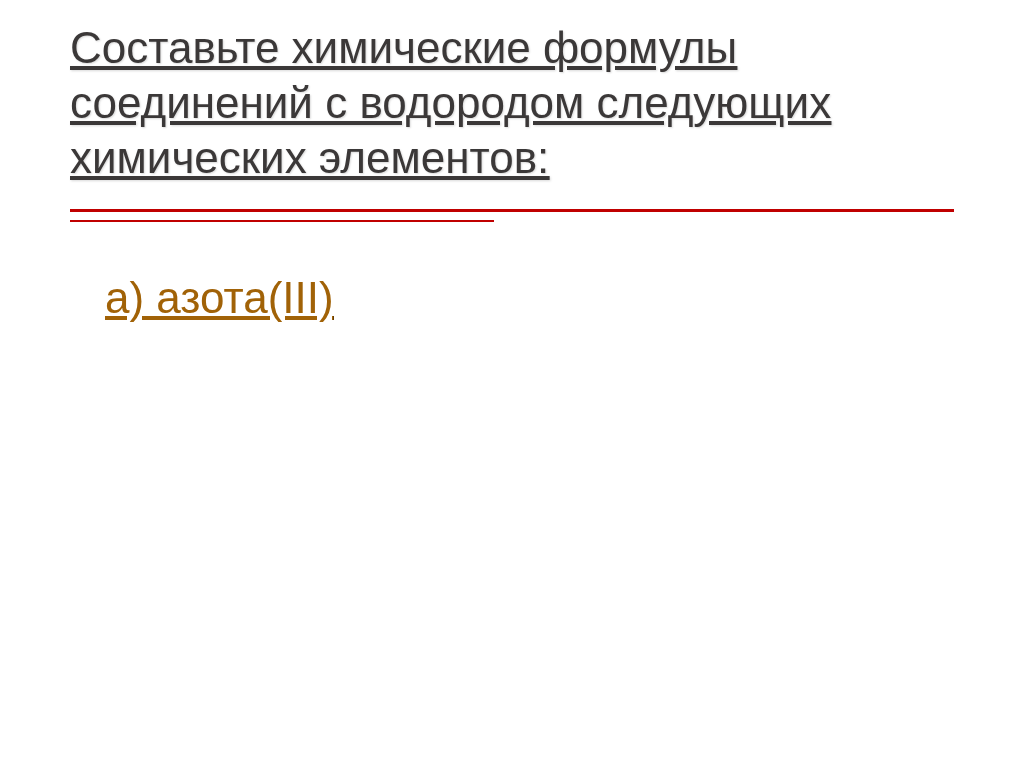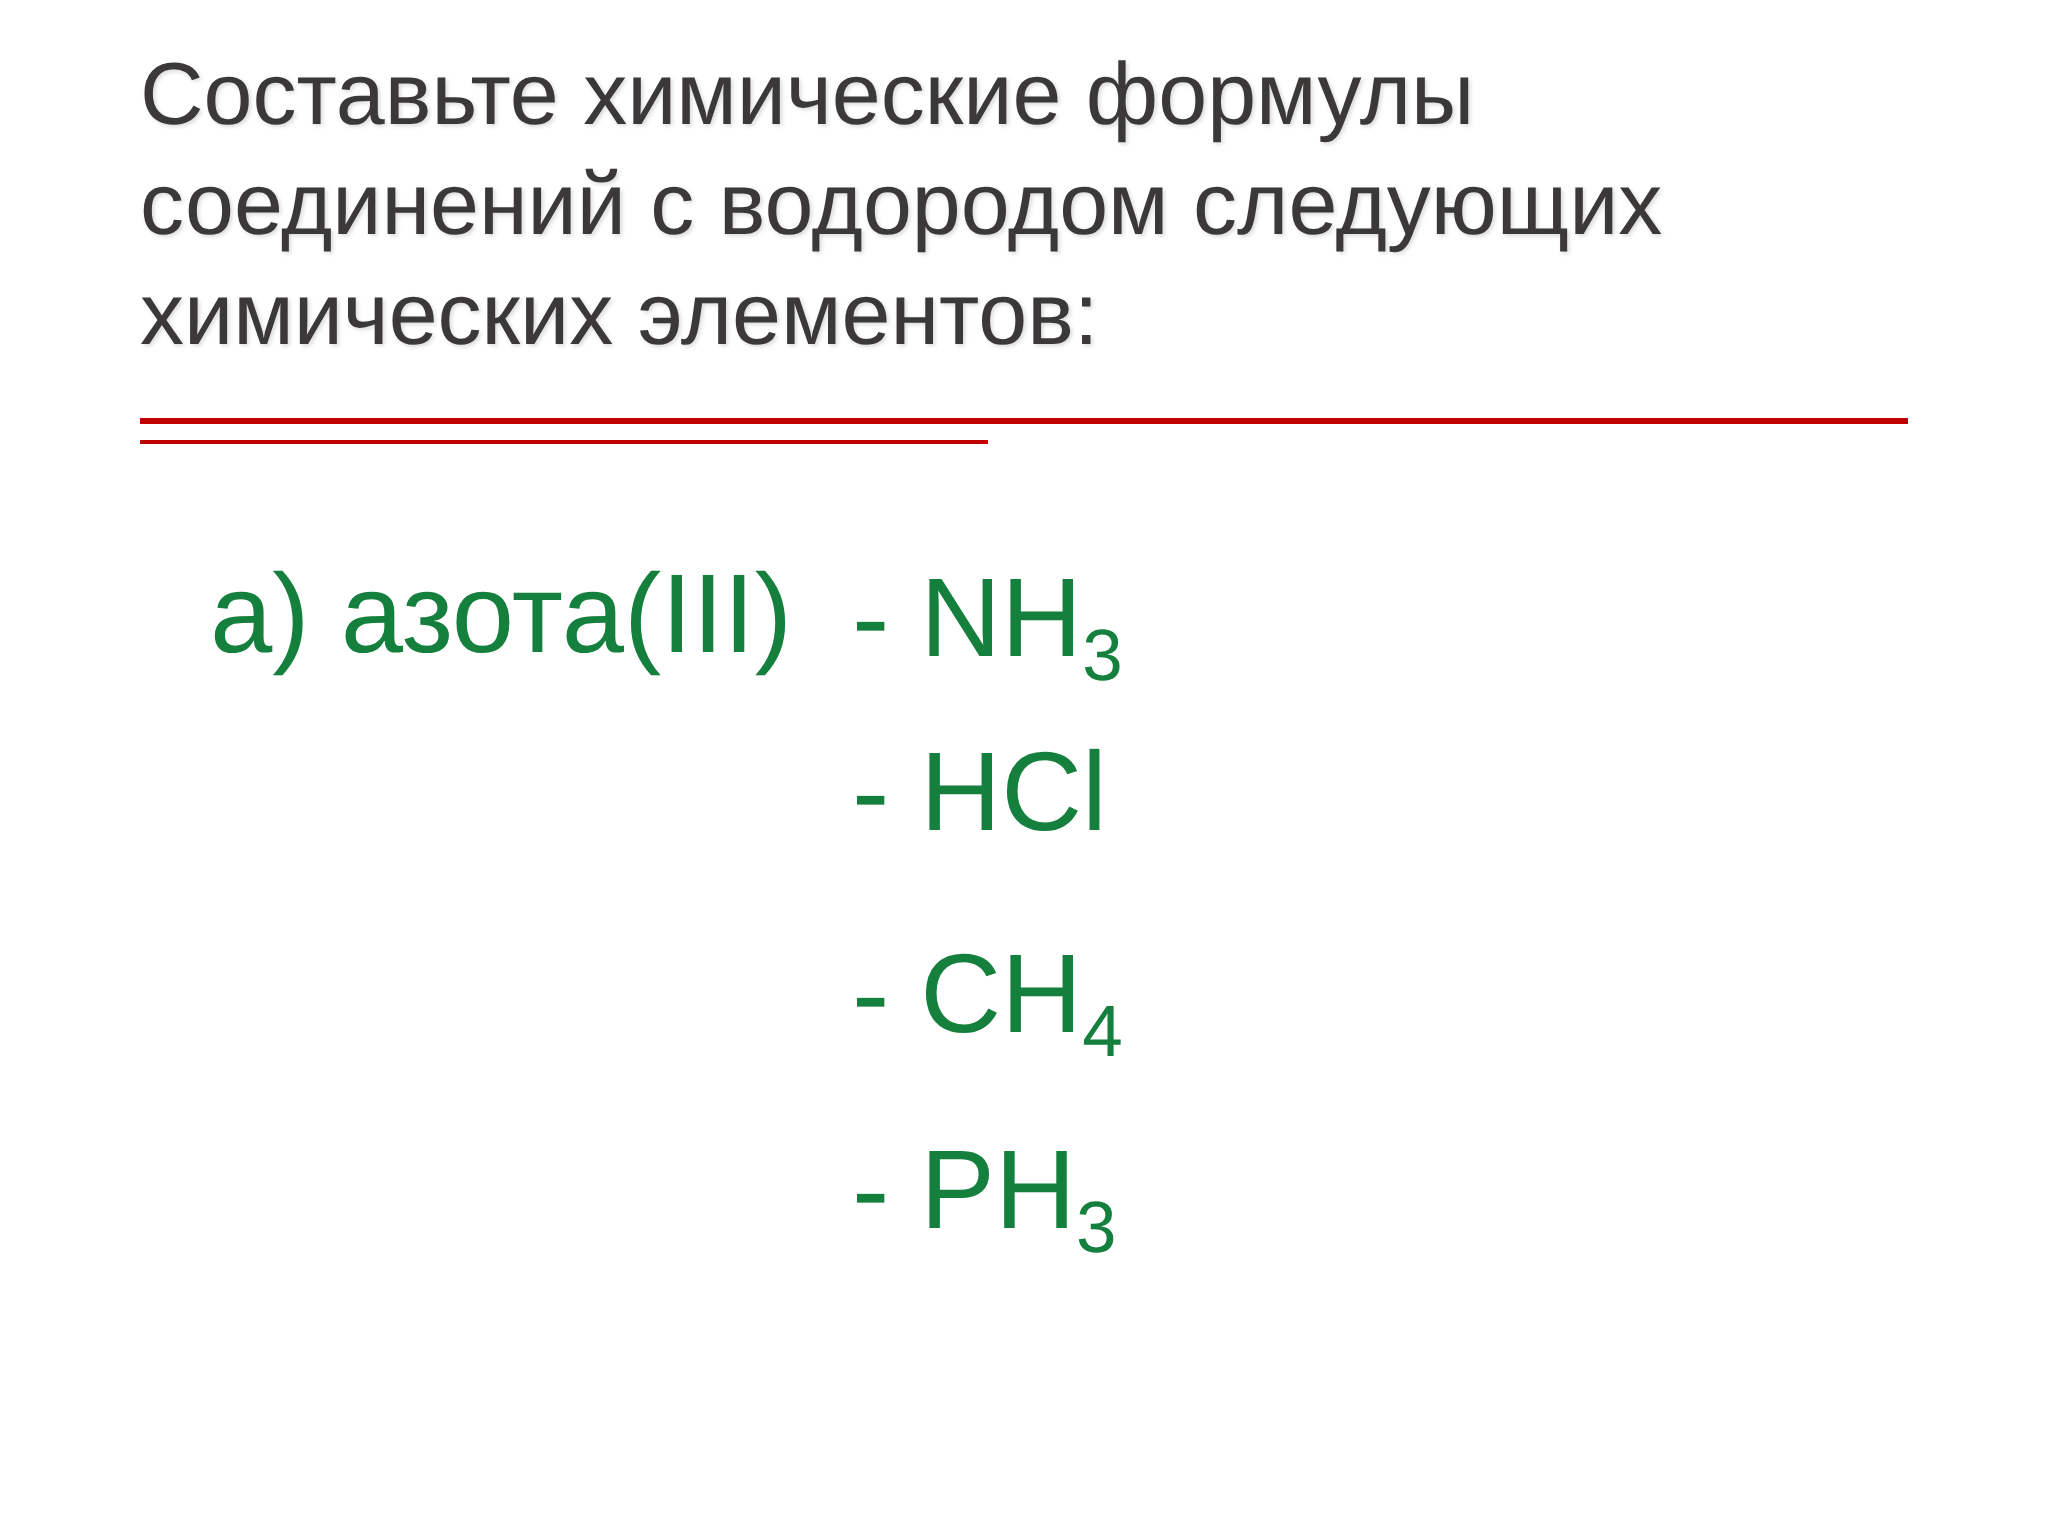--- a/index.html
+++ b/index.html
@@ -1,18 +1,19 @@
 <!DOCTYPE html>
 <html><head>
   <meta charset="utf-8">
   <style>
     * {
       margin: 0;
       padding: 0;
       box-sizing: border-box;
+      text-decoration: underline;
     }
     body {
       width: 1024px;
       height: 767px;
       background: #ffffff;
       font-family: Verdana, Geneva, sans-serif;
       padding: 20px 70px 40px 70px;
       position: relative;
     }
     .title {
@@ -41,22 +42,22 @@
       gap: 20px;
     }
     .left-col {
       flex: 0 0 auto;
     }
     .right-col {
       flex: 0 0 auto;
       padding-left: 10px;
     }
     .row {
-      font-size: 56px;
-      color: #15803d;
+      font-size: 44px;
+      color: #a16207;
       line-height: 1.55;
       white-space: nowrap;
     }
     .row-a { margin-top: -8px; }
     .row-b { margin-top: 0px; }
     .row-v { margin-top: 4px; }
     .row-g { margin-top: 4px; }
 
     .ans-a { margin-top: -6px; }
     .ans-b { margin-top: 0px; }
@@ -74,27 +75,13 @@
 
 <h1 class="title">Составьте химические формулы соединений с водородом следующих химических элементов:</h1>
 
 <div class="divider"></div>
 <div class="subdivider"></div>
 
 <div class="content">
   <div class="left-col">
     <div class="row row-a">а) азота(III)</div>
   </div>
-  <div class="right-col">
-    <div class="row ans-a">
-      <span>- NH</span><sub>3</sub>
-    </div>
-    <div class="row ans-b">
-      <span>- HCl</span><sub></sub>
-    </div>
-    <div class="row ans-v">
-      <span>- CH</span><sub>4</sub>
-    </div>
-    <div class="row ans-g">
-      <span>- PH</span><sub>3</sub>
-    </div>
-  </div>
 </div>
 
 </body></html>

